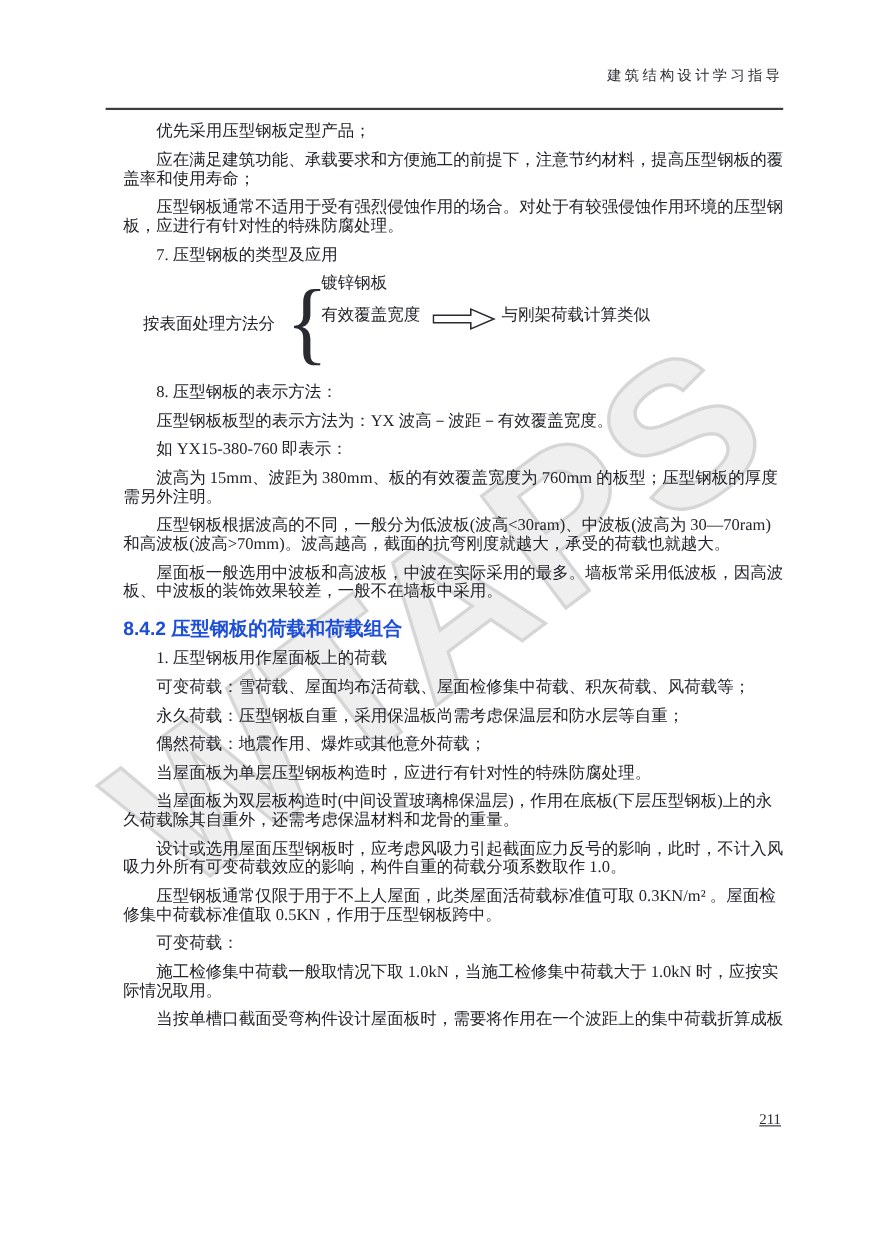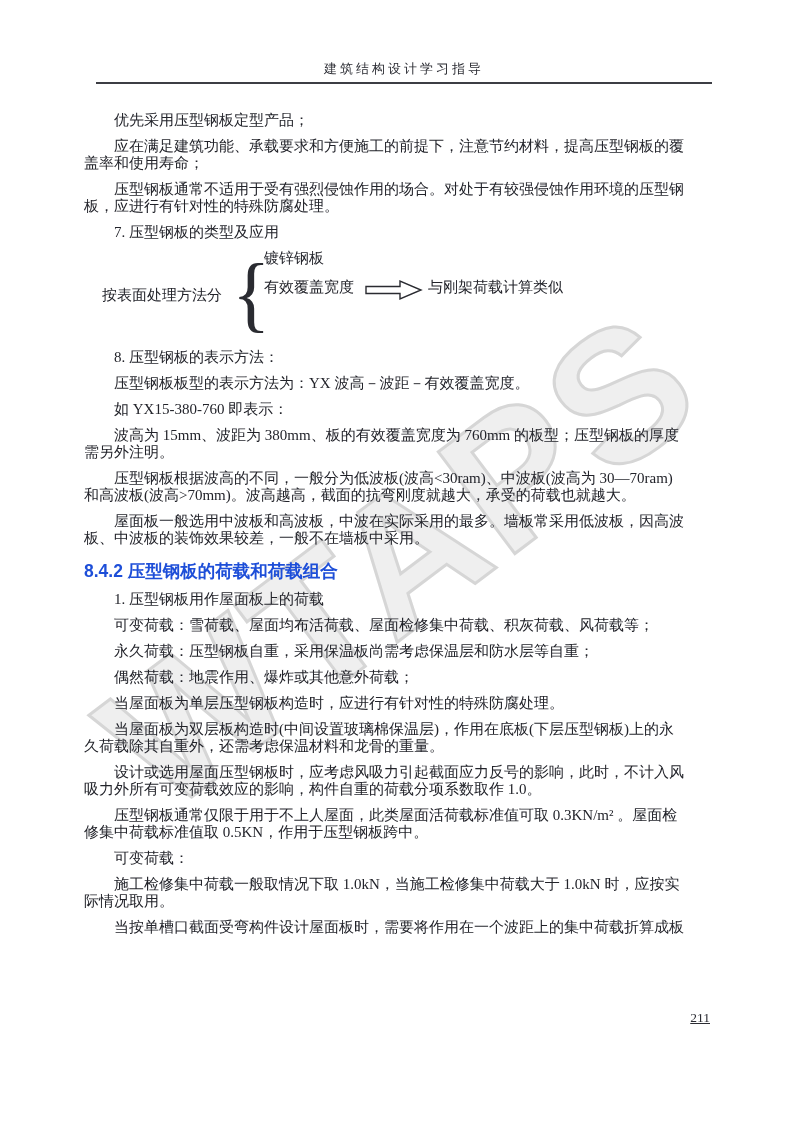--- a/index.html
+++ b/index.html
@@ -25,31 +25,31 @@
     letter-spacing:6px;
     color:#efefef;
     -webkit-text-stroke:3px #d6d6d6;
     z-index:0;
     user-select:none;
   }
   .header{
     position:absolute;
     left:96px;top:60px;
     width:616px;
-    text-align:center;
+    text-align:right;
     font-size:13px;
     letter-spacing:3px;
     color:#2b2c33;
     border-bottom:2px solid #3c3d44;
-    padding-bottom:4px;
+    padding-bottom:20px;
     z-index:2;
   }
   .content{
     position:absolute;
-    left:84px;top:103px;
+    left:112px;top:103px;
     width:616px;
     z-index:1;
     font-size:15px;
     line-height:17px;
   }
   .para{
     margin:9px 0;
     text-indent:2em;
     white-space:pre-line;
     text-align:left;

